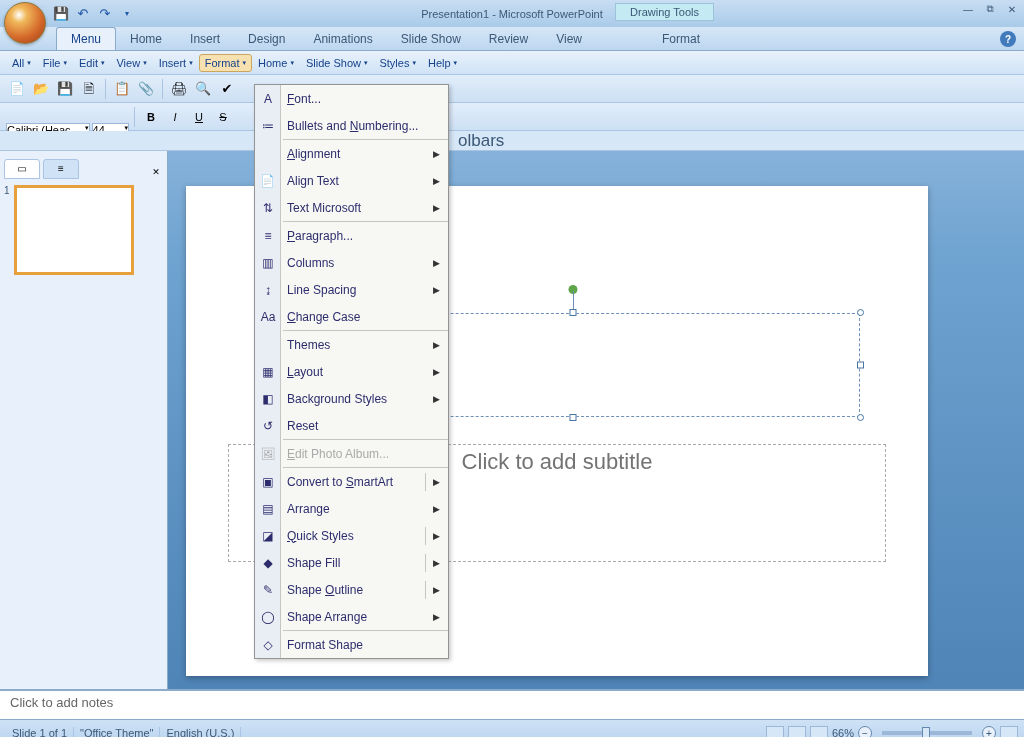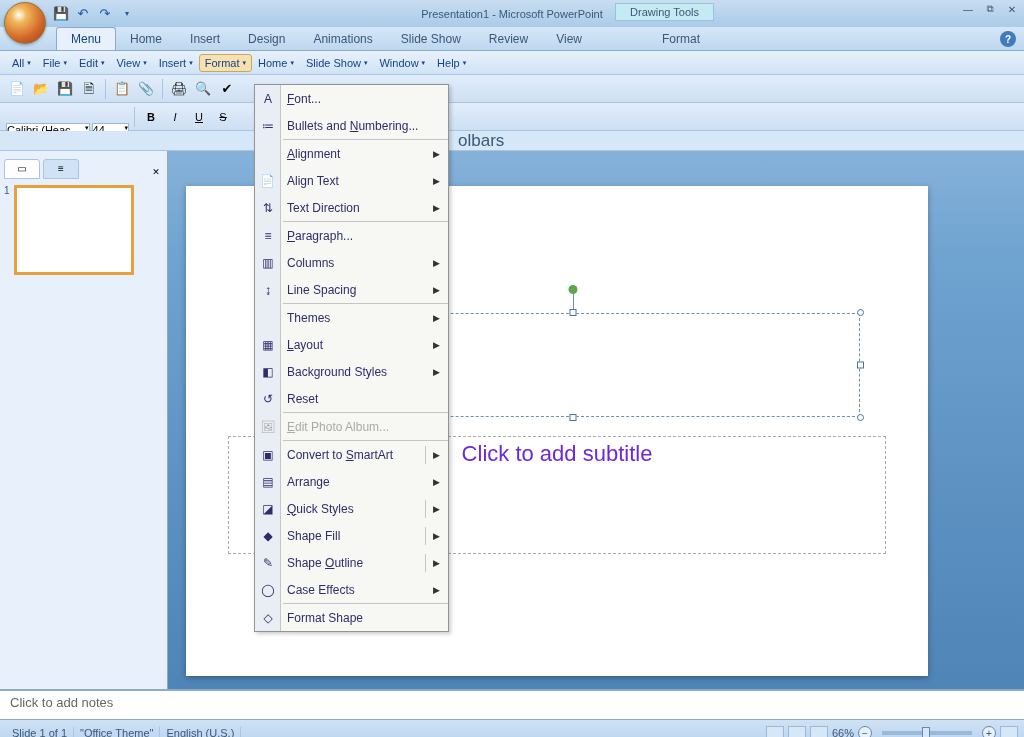--- a/index.html
+++ b/index.html
@@ -49,21 +49,21 @@
   .panel-close { margin-left: auto; width: 14px; height: 14px; font-size: 9px; display: flex; align-items: center; justify-content: center; cursor: pointer; }
   .thumb-row { display: flex; gap: 4px; }
   .thumb-num { font-size: 10px; color: #3b5877; }
   .thumb { width: 120px; height: 90px; background: #fff; border: 3px solid #e8a03d; }
   
   .slide-canvas-area { flex: 1; background: transparent; position: relative; display: flex; align-items: flex-start; justify-content: center; padding: 14px; }
   .slide { width: 742px; height: 490px; background: #fff; box-shadow: 0 2px 6px rgba(0,0,0,0.3); position: absolute; left: 180px; top: 14px; }
   .selection-handles { position: absolute; top: 128px; left: 285px; width: 575px; height: 104px; pointer-events: none; }
   .sel-handle { position: absolute; width: 7px; height: 7px; border: 1px solid #4775a4; background: #fff; }
   .sel-rot { position: absolute; width: 9px; height: 9px; border-radius: 50%; background: #5fa64a; left: 50%; top: -28px; transform: translateX(-50%); }
-  .placeholder-sub { position: absolute; top: 250px; left: 42px; width: 658px; height: 118px; border: 1px dashed #aaa; display: flex; align-items: flex-start; justify-content: center; padding-top: 4px; color: #6d28d9; font-size: 22px; }
+  .placeholder-sub { position: absolute; top: 258px; left: 42px; width: 658px; height: 118px; border: 1px dashed #aaa; display: flex; align-items: flex-start; justify-content: center; padding-top: 4px; color: #737373; font-size: 22px; }
   
   
   .dropdown { position: absolute; left: 254px; top: 84px; width: 195px; background: #f7f7f4; border: 1px solid #939393; box-shadow: 2px 2px 4px rgba(0,0,0,0.2); z-index: 50; }
   .dropdown-gutter { position: absolute; left: 0; top: 0; width: 26px; height: 100%; background: #e9eef4; border-right: 1px solid #c5c5c5; }
   .dd-item { position: relative; height: 27px; display: flex; align-items: center; padding-left: 32px; cursor: pointer; color: #2d2d6d; font-size: 12px; }
   .dd-item.disabled { color: #aaa; cursor: default; }
   .dd-icon { position: absolute; left: 4px; width: 18px; height: 18px; display: flex; align-items: center; justify-content: center; font-size: 12px; }
   .dd-arrow { position: absolute; right: 8px; font-size: 9px; color: #333; }
   .dd-split { position: absolute; right: 22px; height: 18px; border-left: 1px solid #c5c5c5; }
   .dd-sep { height: 1px; background: #c5c5c5; margin-left: 28px; }
@@ -152,21 +152,21 @@
     </div>
   <div class="menu-item">
       <span>Home</span>
       <span class="menu-arrow">▾</span>
     </div>
   <div class="menu-item">
       <span>Slide Show</span>
       <span class="menu-arrow">▾</span>
     </div>
   <div class="menu-item">
-      <span>Window</span>
+      <span>Styles</span>
       <span class="menu-arrow">▾</span>
     </div>
   <div class="menu-item">
       <span>Help</span>
       <span class="menu-arrow">▾</span>
     </div>
 </div>
 
 <div class="toolbar">
   <div class="toolbar-btn">
@@ -301,37 +301,41 @@
       <span><span class="dd-underline">A</span>lignment</span>
       <div class="dd-arrow">▶</div>
     </div>
     <div class="dd-item">
       <div class="dd-icon">📄</div>
       <span>Align Text</span>
       <div class="dd-arrow">▶</div>
     </div>
     <div class="dd-item">
       <div class="dd-icon">⇅</div>
-      <span>Text Direction</span>
+      <span>Text Microsoft</span>
       <div class="dd-arrow">▶</div>
     </div>
     <div class="dd-sep"></div>
     <div class="dd-item">
       <div class="dd-icon">≡</div>
       <span><span class="dd-underline">P</span>aragraph...</span>
     </div>
     <div class="dd-item">
       <div class="dd-icon">▥</div>
       <span>Columns</span>
       <div class="dd-arrow">▶</div>
     </div>
     <div class="dd-item">
       <div class="dd-icon">↨</div>
       <span>Line Spacing</span>
       <div class="dd-arrow">▶</div>
+    </div>
+    <div class="dd-item">
+      <div class="dd-icon">Aa</div>
+      <span><span class="dd-underline">C</span>hange Case</span>
     </div>
     <div class="dd-sep"></div>
     <div class="dd-item">
       <div class="dd-icon"></div>
       <span>Themes</span>
       <div class="dd-arrow">▶</div>
     </div>
     <div class="dd-item">
       <div class="dd-icon">▦</div>
       <span><span class="dd-underline">L</span>ayout</span>
@@ -376,21 +380,21 @@
       <div class="dd-arrow">▶</div>
     </div>
     <div class="dd-item">
       <div class="dd-icon">✎</div>
       <span>Shape <span class="dd-underline">O</span>utline</span>
       <div class="dd-split"></div>
       <div class="dd-arrow">▶</div>
     </div>
     <div class="dd-item">
       <div class="dd-icon">◯</div>
-      <span>Case Effects</span>
+      <span>Shape Arrange</span>
       <div class="dd-arrow">▶</div>
     </div>
     <div class="dd-sep"></div>
     <div class="dd-item">
       <div class="dd-icon">◇</div>
       <span>Format Shape</span>
     </div>
   </div>
 
 </body></html>

